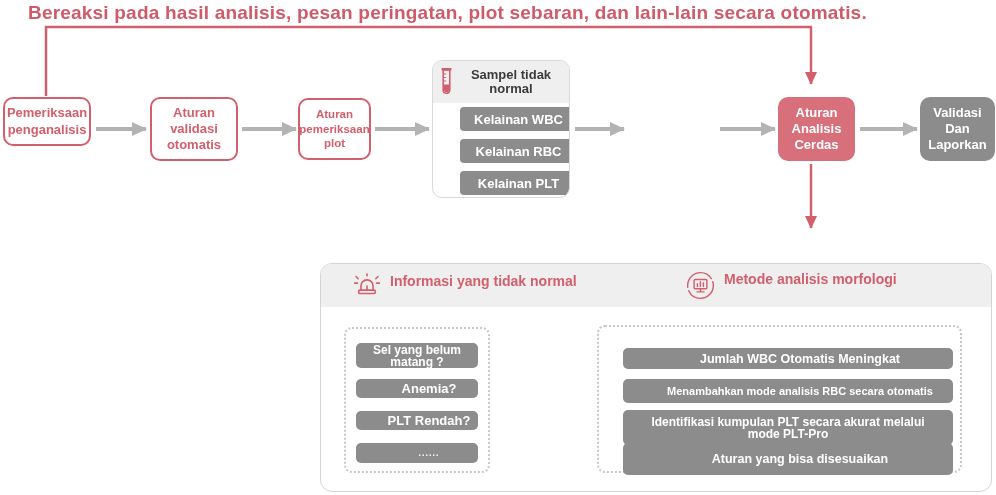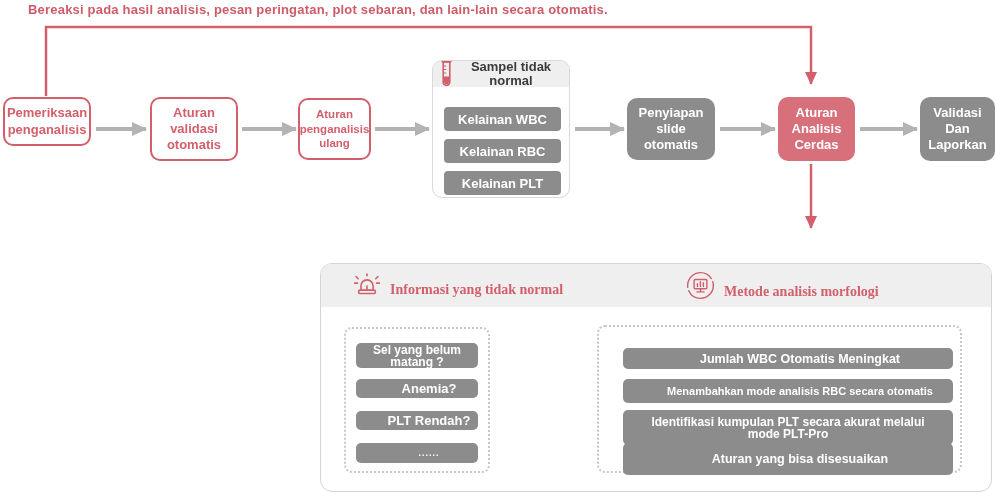--- a/index.html
+++ b/index.html
@@ -4,59 +4,59 @@
 <style>
   * { margin:0; padding:0; box-sizing:border-box; }
   html,body { background:#ffffff; }
   .canvas {
     position:relative; width:996px; height:495px; background:#ffffff;
     font-family:"Liberation Sans", sans-serif; overflow:hidden;
   }
   .abs { position:absolute; }
   .title {
     left:28px; top:2px; width:940px;
-    font-size:13px; font-weight:bold; color:#cf5b68; letter-spacing:0.2px;
+    font-size:19px; font-weight:bold; color:#cf5b68; letter-spacing:0.2px;
   }
   svg.overlay { position:absolute; left:0; top:0; pointer-events:none; }
 
   .node {
     position:absolute; display:flex; align-items:center; justify-content:center;
     text-align:center; font-weight:bold; font-size:13px; line-height:1.25;
     border-radius:10px;
   }
   .node--outline { background:#ffffff; border:2.5px solid #d2606c; color:#d2606c; }
   .node--gray    { background:#8c8c8c; color:#ffffff; }
   .node--pink    { background:#d7707b; color:#ffffff; }
 
   .sample-panel {
     position:absolute; left:432px; top:60px; width:138px; height:138px;
     background:#ffffff; border:1px solid #d9d9d9; border-radius:10px; overflow:hidden;
   }
   .sample-header {
-    height:26px; background:#efefef; display:flex; align-items:center; justify-content:center;
+    height:42px; background:#efefef; display:flex; align-items:center; justify-content:center;
     gap:6px; padding:0 6px;
   }
   .sample-header .txt {
     font-size:13px; font-weight:bold; color:#3b3b3b; text-align:center; line-height:1.1;
   }
   .pill {
-    position:absolute; left:11px; width:117px; height:24px; background:#8c8c8c;
+    position:absolute; left:27px; width:117px; height:24px; background:#8c8c8c;
     border-radius:4px; color:#fff; font-weight:bold; font-size:13px;
     display:flex; align-items:center; justify-content:center;text-align:right;
   }
 
   .bottom-panel {
     position:absolute; left:320px; top:263px; width:672px; height:229px;
     background:#ffffff; border:1px solid #d4d4d4; border-radius:12px;
   }
   .bottom-header {
     position:absolute; left:0; top:0; width:100%; height:43px; background:#efefef;
     border-radius:11px 11px 0 0; display:flex; align-items:center;
   }
-  .header-group { display:flex; align-items:flex-end; gap:9px;font-family:Liberation Serif, serif; }
+  .header-group { display:flex; align-items:flex-start; gap:9px; }
   .header-group .lbl { font-size:14px; font-weight:bold; color:#d2606c; }
   .hg-left  { position:absolute; left:32px; }
   .hg-right { position:absolute; left:365px; }
 
   .dashed-box {
     position:absolute; border:2px dotted #c7c7c7; border-radius:8px; background:#ffffff;
   }
   .db-left  { left:344px; top:327px; width:146px; height:146px; }
   .db-right { left:597px; top:325px; width:365px; height:148px; }
 
@@ -102,42 +102,41 @@
     <path d="M478,357 L620,357" stroke="#b9b9b9" stroke-width="1.5" marker-end="url(#mGraySmall)"></path>
     <path d="M478,389 L620,389" stroke="#b9b9b9" stroke-width="1.5" marker-end="url(#mGraySmall)"></path>
     <path d="M478,421 L620,421" stroke="#b9b9b9" stroke-width="1.5" marker-end="url(#mGraySmall)"></path>
     <path d="M478,453 L620,453" stroke="#b9b9b9" stroke-width="1.5" marker-end="url(#mGraySmall)"></path>
   </svg>
 
   <div class="node node--outline" style="left:3px; top:97px; width:88px; height:49px; padding:0 2px;">Pemeriksaan penganalisis</div>
 
   <div class="node node--outline" style="left:150px; top:97px; width:88px; height:64px; padding:0 9px;">Aturan validasi otomatis</div>
 
-  <div class="node node--outline" style="left:298px; top:98px; width:73px; height:62px; padding:0 1px; font-size:11.5px;">Aturan penganalisis ulang</div>
+  <div class="node node--outline" style="left:298px; top:98px; width:73px; height:62px; padding:0 1px; font-size:11.5px;">Aturan pemeriksaan plot</div>
 
   <div class="sample-panel">
     <div class="sample-header">
       <span style="display:inline-flex;">
         <svg width="14" height="31" viewBox="0 0 14 31">
           <path d="M4.2,3 h6.6 v20 a3.3,3.3 0 0 1 -6.6,0 Z" fill="none" stroke="#d2606c" stroke-width="1.6"></path>
           <path d="M5,17.5 h5 v5.2 a2.5,2.5 0 0 1 -5,0 Z" fill="#d2606c"></path>
           <line x1="2.6" y1="2.2" x2="12.4" y2="2.2" stroke="#d2606c" stroke-width="2.4"></line>
           <line x1="4.2" y1="7" x2="7.2" y2="7" stroke="#d2606c" stroke-width="1.2"></line>
           <line x1="4.2" y1="10.5" x2="7.2" y2="10.5" stroke="#d2606c" stroke-width="1.2"></line>
           <line x1="4.2" y1="14" x2="7.2" y2="14" stroke="#d2606c" stroke-width="1.2"></line>
         </svg>
       </span>
       <span class="txt">Sampel tidak normal</span>
     </div>
     <div class="pill" style="top:46px;">Kelainan WBC</div>
     <div class="pill" style="top:78px;">Kelainan RBC</div>
     <div class="pill" style="top:110px;">Kelainan PLT</div>
   </div>
 
-  <div class="node node--gray" style="left:627px; top:98px; width:88px; height:62px; padding:0 5px;">Penyiapan slide otomatis</div>
 
   <div class="node node--pink" style="left:778px; top:97px; width:77px; height:64px; padding:0 6px;">Aturan Analisis Cerdas</div>
 
   <div class="node node--gray" style="left:920px; top:97px; width:75px; height:64px; padding:0 8px;">Validasi Dan Laporkan</div>
 
   <div class="bottom-panel">
     <div class="bottom-header">
 
       <div class="header-group hg-left">
         <span style="display:inline-flex;">

